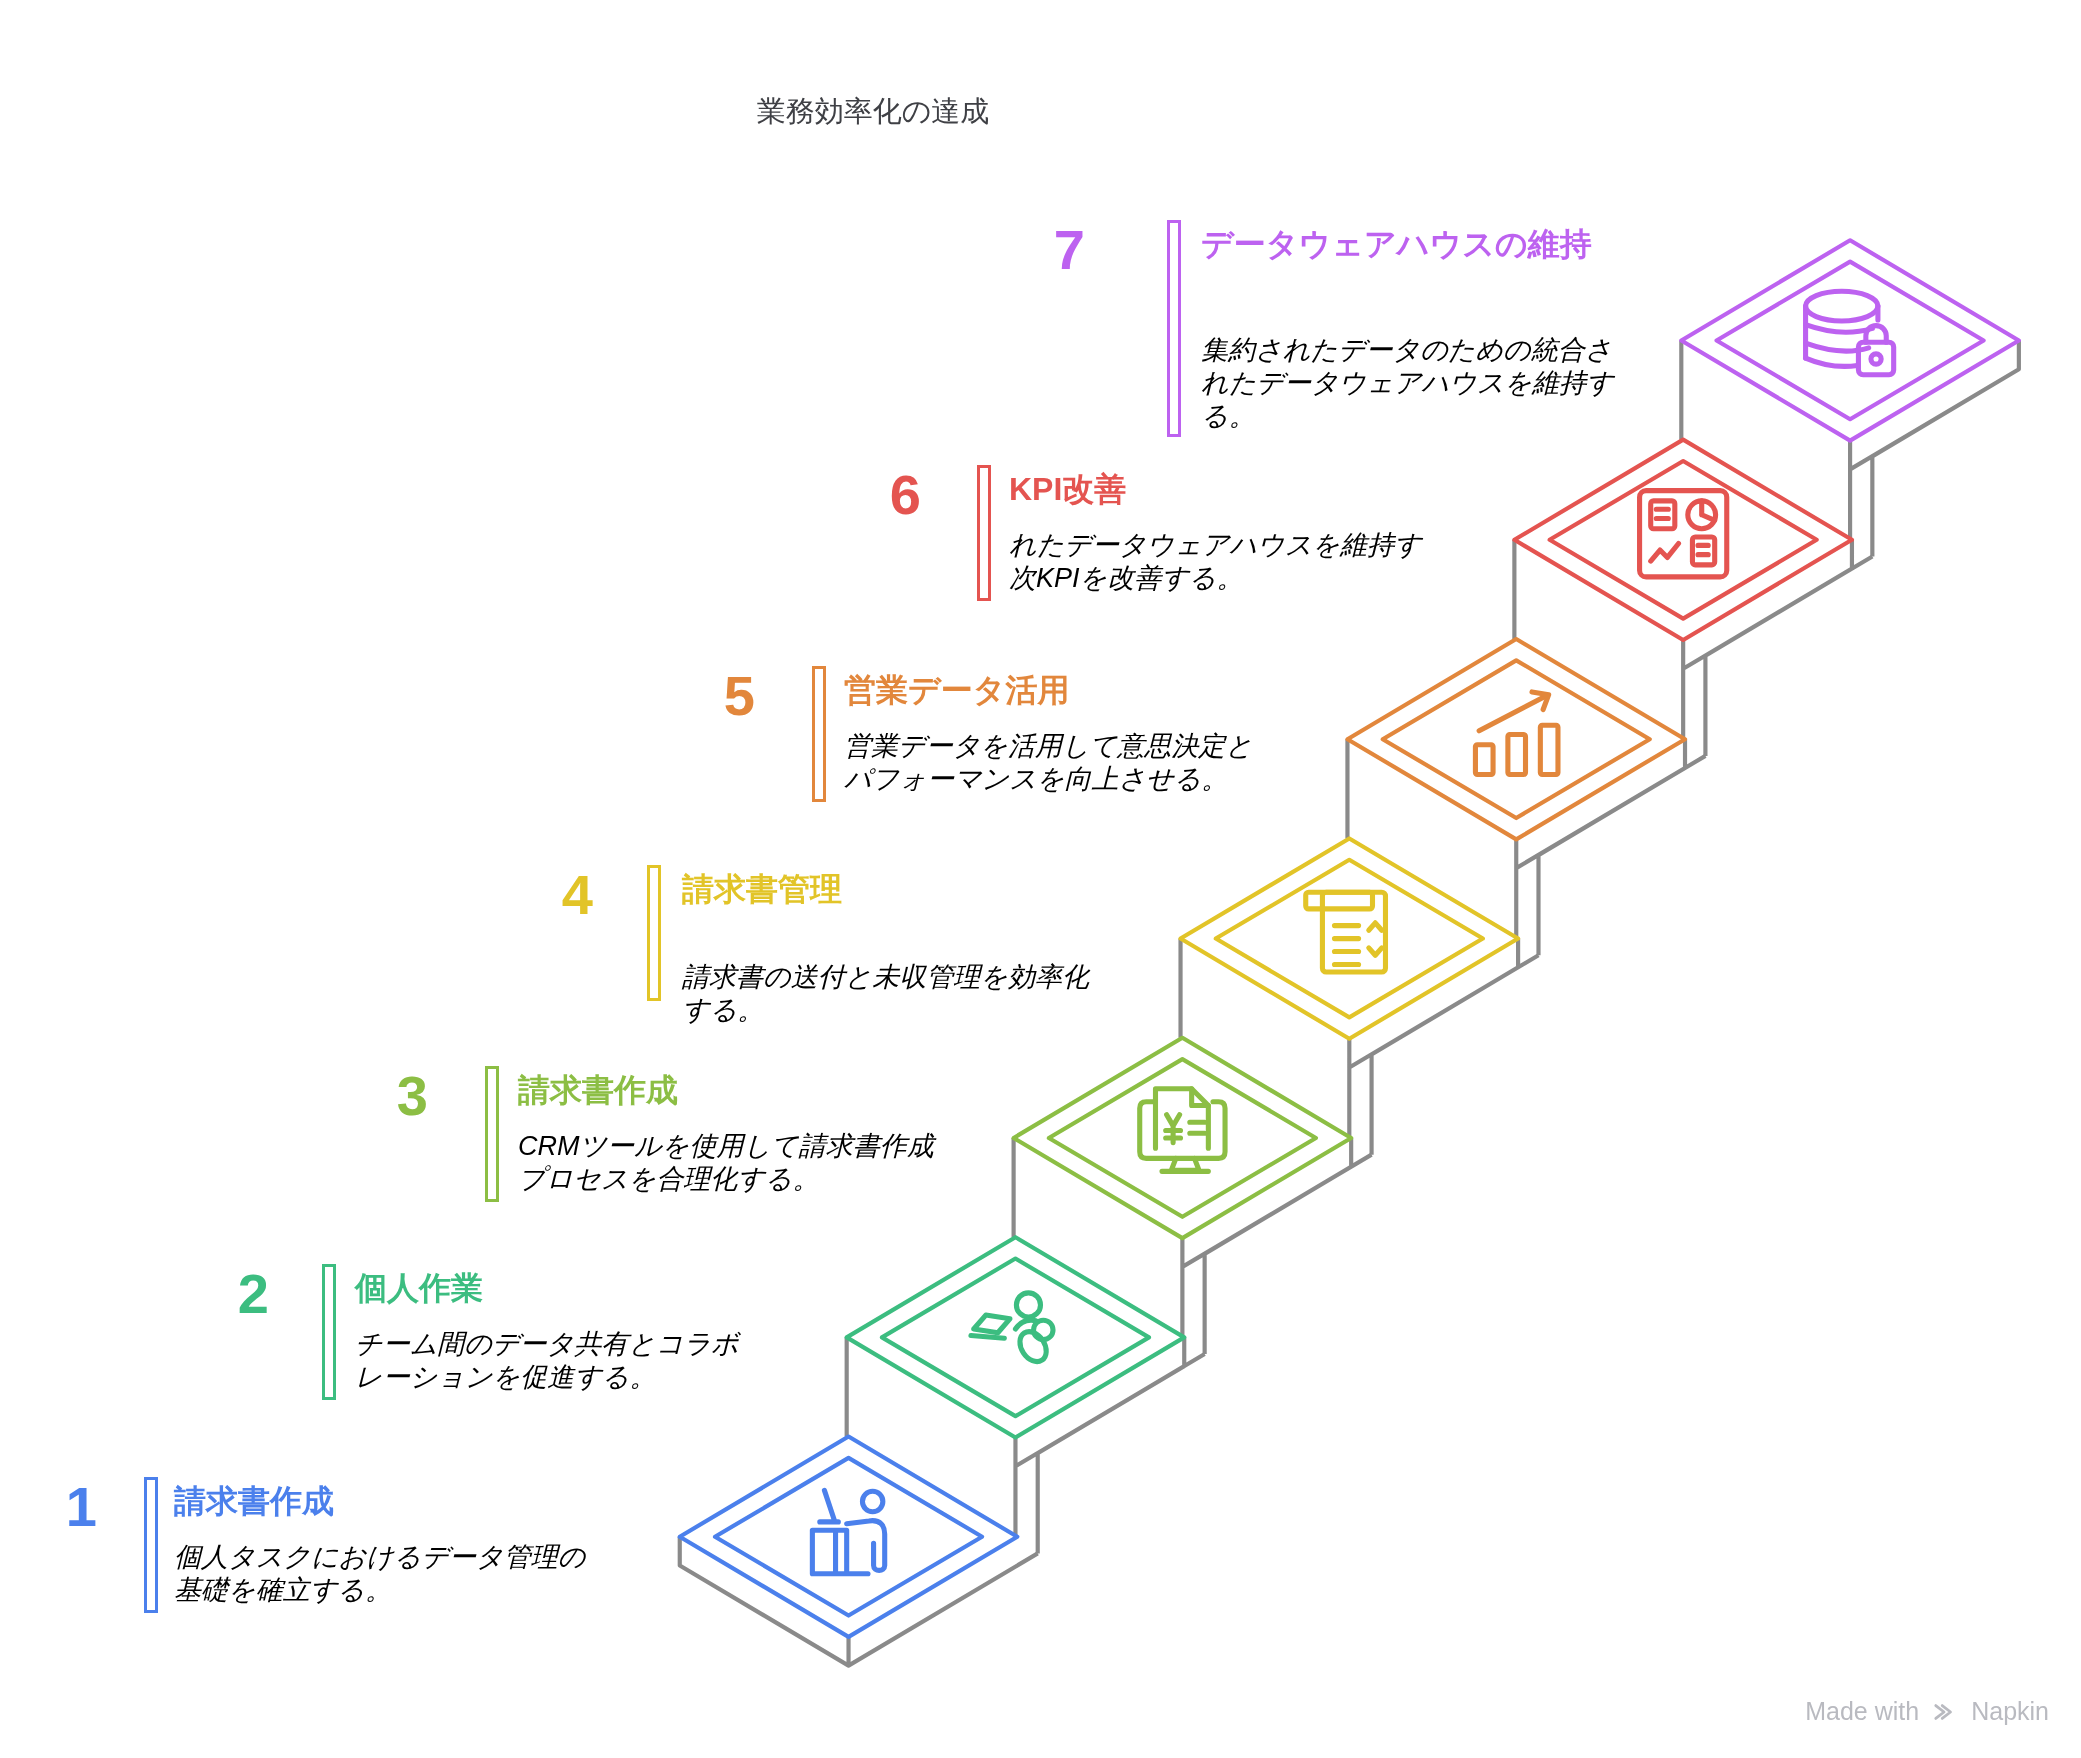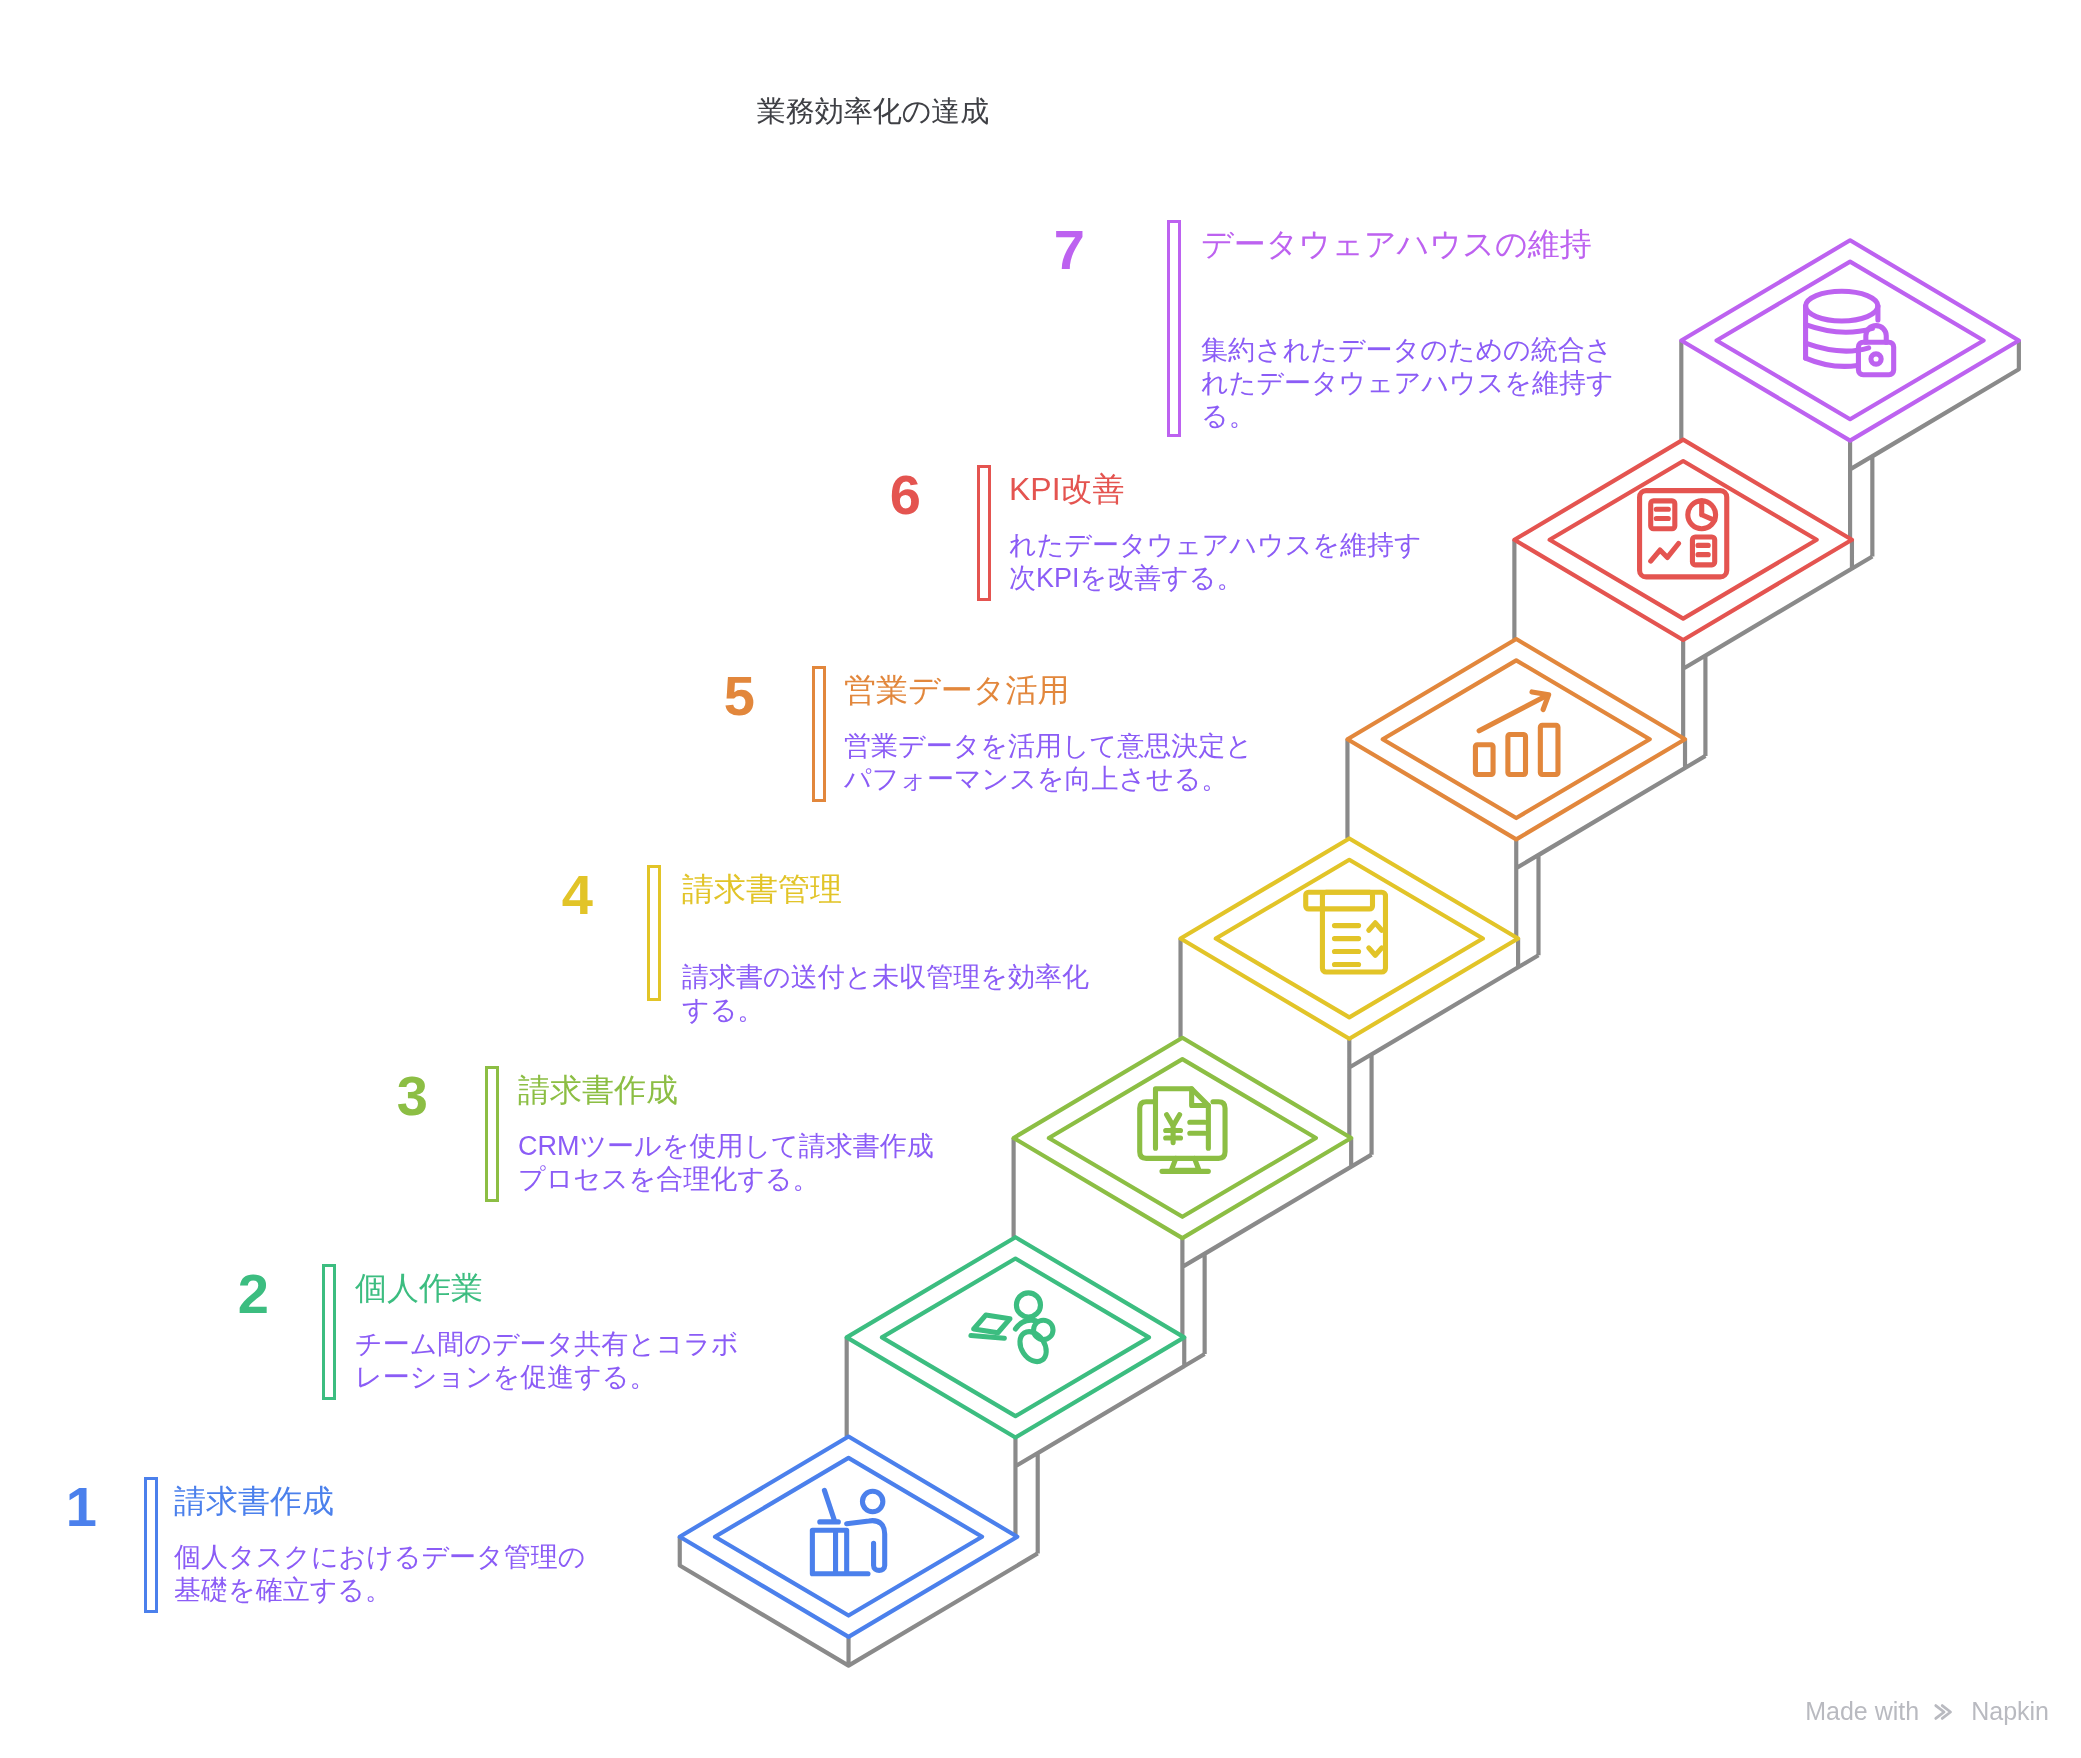--- a/index.html
+++ b/index.html
@@ -10,22 +10,22 @@
   svg.diagram{position:absolute;left:0;top:0;}
   svg.diagram path, svg.diagram circle, svg.diagram ellipse, svg.diagram rect{fill:none;}
   .gray{stroke:#8a8a8a;stroke-width:4.5;stroke-linejoin:round;}
   g[data-step]{stroke:var(--c);}
   .dm{stroke-width:4.5;stroke-linejoin:round;}
   .ic{stroke-width:5.5;stroke-linecap:round;stroke-linejoin:round;}
   .wfill{fill:#ffffff;}
   .step > div{position:absolute;}
   .num{width:83px;text-align:right;font-size:56px;font-weight:bold;line-height:56px;color:var(--c);}
   .bar{width:14px;height:136px;border:3.7px solid var(--c);background:#fff;box-sizing:border-box;}
-  .title{font-size:32px;font-weight:normal;color:var(--c);white-space:nowrap;}
-  .desc{font-size:27px;line-height:33px;color:#8b5cf6;white-space:pre-line;}
+  .title{font-size:32px;font-weight:bold;color:var(--c);white-space:nowrap;}
+  .desc{font-size:27px;line-height:33px;color:#000000;white-space:pre-line;font-style:italic;}
   
   .s1 .num{left:14px;top:1470px}.s1 .bar{left:144px;top:1468px}.s1 .title{left:174px;top:1471px}.s1 .desc{left:174px;top:1532px}
   .s2 .num{left:186px;top:1257px}.s2 .bar{left:322px;top:1255px}.s2 .title{left:355px;top:1258px}.s2 .desc{left:355px;top:1319px}
   .s3 .num{left:345px;top:1059px}.s3 .bar{left:485px;top:1057px}.s3 .title{left:518px;top:1060px}.s3 .desc{left:518px;top:1121px}
   .s4 .num{left:510px;top:858px}.s4 .bar{left:647px;top:856px}.s4 .title{left:682px;top:859px}.s4 .desc{left:682px;top:952px}
   .s5 .num{left:672px;top:659px}.s5 .bar{left:812px;top:657px}.s5 .title{left:844px;top:660px}.s5 .desc{left:844px;top:721px}
   .s6 .num{left:838px;top:458px}.s6 .bar{left:977px;top:456px}.s6 .title{left:1009px;top:459px}.s6 .desc{left:1009px;top:520px}
   .s7 .num{left:1002px;top:213px}.s7 .bar{left:1167px;top:211px;height:217px}.s7 .title{left:1201px;top:214px}.s7 .desc{left:1201px;top:325px}
   .watermark{position:absolute;right:32px;top:1688px;display:flex;align-items:center;gap:14px;
     font-size:25px;color:#b9bac0;}

